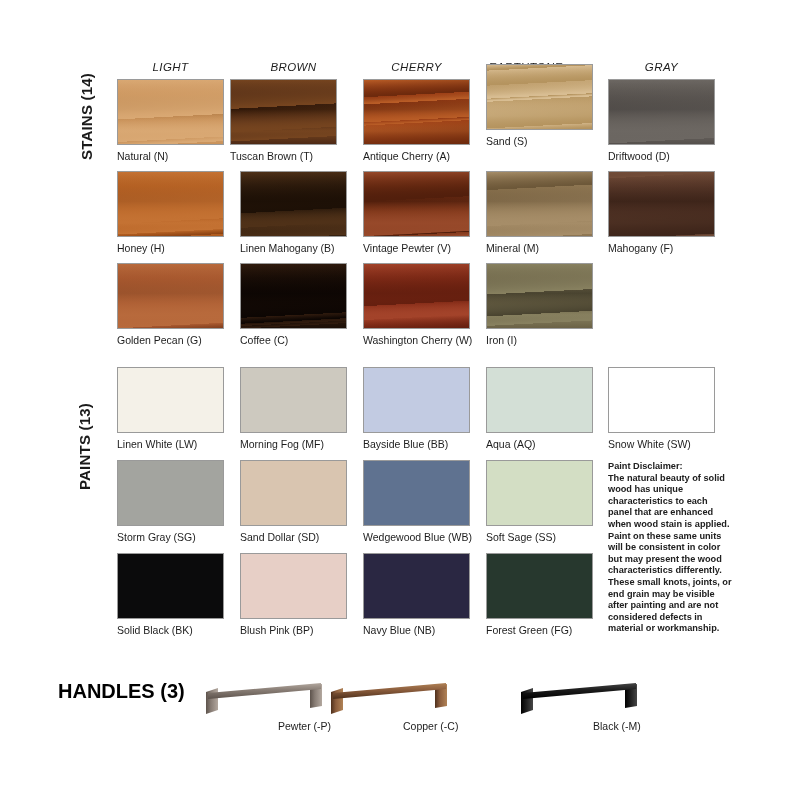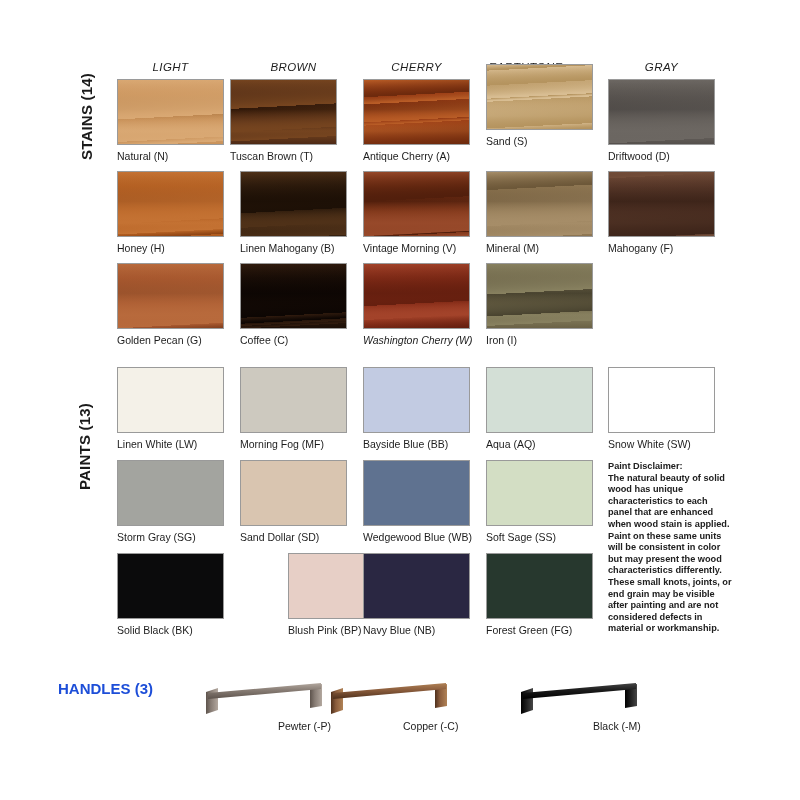--- a/index.html
+++ b/index.html
@@ -70,22 +70,22 @@
     color: #202020;
     font-weight: 600;
   }
   #disclaimer .dtitle { display: block; }
 
   
   #handles-label {
     position: absolute;
     left: 58px; top: 680px;
     font-weight: bold;
-    font-size: 15px;
-    color: #1d4ed8;
+    font-size: 20px;
+    color: #000000;
   }
   .handle-cell { position: absolute; width: 190px; }
   .handle-art { position: relative; width: 160px; height: 48px; }
   .handle-cap {
     position: absolute;
     font-size: 10.5px;
     color: #1d1d1d;
     white-space: nowrap;
   }
 </style>
@@ -144,21 +144,21 @@
       <div class="cell" style="left: 240px; top: 171px;">
         <div class="swatch">
           <div class="grain" style="background: linear-gradient(177deg, transparent 0%, rgb(29, 16, 6) 57.6%, rgb(29, 16, 6) 59.4%, transparent 59.4%, transparent 59.5%, rgb(79, 49, 24) 12.1%, rgb(79, 49, 24) 13.9%, transparent 13.9%, transparent 14%, rgb(79, 49, 24) 5.2%, rgb(79, 49, 24) 6.3%, transparent 6.3%, transparent 6.3%, rgb(79, 49, 24) 78.6%, rgb(79, 49, 24) 80.4%, transparent 80.4%, transparent 80.5%, rgb(79, 49, 24) 74%, rgb(79, 49, 24) 75.5%, transparent 75.5%, transparent 75.6%, rgb(29, 16, 6) 33.1%, rgb(29, 16, 6) 34%, transparent 34%, transparent 34.1%, rgb(79, 49, 24) 97.5%, rgb(79, 49, 24) 98%, transparent 98%, transparent 98.1%, rgb(79, 49, 24) 8.9%, rgb(79, 49, 24) 10.1%, transparent 10.1%, transparent 10.2%, rgb(29, 16, 6) 8.9%, rgb(29, 16, 6) 10.8%, transparent 10.8%, transparent 10.9%, rgb(29, 16, 6) 39.3%, rgb(29, 16, 6) 40.9%, transparent 40.9%, transparent 41%, rgb(29, 16, 6) 41.7%, rgb(29, 16, 6) 42.9%, transparent 42.9%, transparent 43%, rgb(79, 49, 24) 57.7%, rgb(79, 49, 24) 58.9%, transparent 58.9%, transparent 59%, rgb(29, 16, 6) 29%, rgb(29, 16, 6) 29.7%, transparent 29.7%, transparent 29.8%, rgb(29, 16, 6) 97.4%, rgb(29, 16, 6) 97.8%, transparent 97.8%, transparent 97.9%, rgb(79, 49, 24) 4.4%, rgb(79, 49, 24) 5.3%, transparent 5.3%, transparent 5.4%, rgb(29, 16, 6) 91.7%, rgb(29, 16, 6) 93.1%, transparent 93.1%, transparent 93.2%, transparent 100%) 0% 0% / 100% 100%, linear-gradient(rgb(79, 49, 24) 0%, rgb(53, 32, 15) 22%, rgb(29, 16, 6) 46%, rgb(53, 32, 15) 62%, rgb(79, 49, 24) 80%, rgb(53, 32, 15) 100%);"></div>
         </div>
         <div class="cap">Linen Mahogany (B)</div>
       </div>
       <div class="cell" style="left: 363px; top: 171px;">
         <div class="swatch">
           <div class="grain" style="background: linear-gradient(177deg, transparent 0%, rgb(82, 31, 12) 41.2%, rgb(82, 31, 12) 42.7%, transparent 42.7%, transparent 42.8%, rgb(82, 31, 12) 6.7%, rgb(82, 31, 12) 8.6%, transparent 8.6%, transparent 8.7%, rgb(151, 73, 42) 91.4%, rgb(151, 73, 42) 92.1%, transparent 92.1%, transparent 92.2%, rgb(82, 31, 12) 37%, rgb(82, 31, 12) 38.8%, transparent 38.8%, transparent 38.9%, rgb(151, 73, 42) 85.1%, rgb(151, 73, 42) 86.1%, transparent 86.1%, transparent 86.2%, rgb(82, 31, 12) 77.4%, rgb(82, 31, 12) 78.1%, transparent 78.1%, transparent 78.2%, rgb(151, 73, 42) 55.6%, rgb(151, 73, 42) 56.9%, transparent 56.9%, transparent 57%, rgb(151, 73, 42) 61.4%, rgb(151, 73, 42) 61.9%, transparent 61.9%, transparent 62%, rgb(82, 31, 12) 36.3%, rgb(82, 31, 12) 36.8%, transparent 36.8%, transparent 36.9%, rgb(82, 31, 12) 22.2%, rgb(82, 31, 12) 24.2%, transparent 24.2%, transparent 24.3%, rgb(151, 73, 42) 60.6%, rgb(151, 73, 42) 61.4%, transparent 61.4%, transparent 61.5%, rgb(82, 31, 12) 93.2%, rgb(82, 31, 12) 94%, transparent 94%, transparent 94.1%, rgb(82, 31, 12) 61.7%, rgb(82, 31, 12) 62.7%, transparent 62.7%, transparent 62.8%, rgb(82, 31, 12) 7.7%, rgb(82, 31, 12) 8.3%, transparent 8.3%, transparent 8.4%, rgb(82, 31, 12) 73%, rgb(82, 31, 12) 74.8%, transparent 74.8%, transparent 74.9%, rgb(151, 73, 42) 99.1%, rgb(151, 73, 42) 99.5%, transparent 99.5%, transparent 99.6%, transparent 100%) 0% 0% / 100% 100%, linear-gradient(rgb(151, 73, 42) 0%, rgb(123, 51, 22) 22%, rgb(82, 31, 12) 46%, rgb(123, 51, 22) 62%, rgb(151, 73, 42) 80%, rgb(123, 51, 22) 100%);"></div>
         </div>
-        <div class="cap">Vintage Morning (V)</div>
+        <div class="cap">Vintage Pewter (V)</div>
       </div>
       <div class="cell" style="left: 486px; top: 171px;">
         <div class="swatch">
           <div class="grain" style="background: linear-gradient(177deg, transparent 0%, rgb(109, 88, 57) 24.8%, rgb(109, 88, 57) 26%, transparent 26%, transparent 26.1%, rgb(166, 141, 104) 1.3%, rgb(166, 141, 104) 1.7%, transparent 1.7%, transparent 1.8%, rgb(166, 141, 104) 77.6%, rgb(166, 141, 104) 78%, transparent 78%, transparent 78.1%, rgb(166, 141, 104) 95.3%, rgb(166, 141, 104) 97.1%, transparent 97.1%, transparent 97.2%, rgb(109, 88, 57) 96.1%, rgb(109, 88, 57) 96.7%, transparent 96.7%, transparent 96.8%, rgb(109, 88, 57) 21.7%, rgb(109, 88, 57) 22.1%, transparent 22.1%, transparent 22.2%, rgb(109, 88, 57) 13.7%, rgb(109, 88, 57) 14.2%, transparent 14.2%, transparent 14.3%, rgb(109, 88, 57) 13.9%, rgb(109, 88, 57) 15.4%, transparent 15.4%, transparent 15.5%, rgb(166, 141, 104) 63.8%, rgb(166, 141, 104) 64.6%, transparent 64.6%, transparent 64.7%, rgb(166, 141, 104) 5.1%, rgb(166, 141, 104) 5.8%, transparent 5.8%, transparent 5.9%, rgb(109, 88, 57) 79.5%, rgb(109, 88, 57) 81.4%, transparent 81.4%, transparent 81.5%, rgb(166, 141, 104) 28.7%, rgb(166, 141, 104) 30.6%, transparent 30.6%, transparent 30.7%, rgb(109, 88, 57) 94.4%, rgb(109, 88, 57) 95.7%, transparent 95.7%, transparent 95.8%, rgb(166, 141, 104) 18.1%, rgb(166, 141, 104) 18.9%, transparent 18.9%, transparent 19%, rgb(109, 88, 57) 41.6%, rgb(109, 88, 57) 42.6%, transparent 42.6%, transparent 42.7%, rgb(109, 88, 57) 6.5%, rgb(109, 88, 57) 7.5%, transparent 7.5%, transparent 7.6%, transparent 100%) 0% 0% / 100% 100%, linear-gradient(rgb(166, 141, 104) 0%, rgb(140, 116, 80) 22%, rgb(109, 88, 57) 46%, rgb(140, 116, 80) 62%, rgb(166, 141, 104) 80%, rgb(140, 116, 80) 100%);"></div>
         </div>
         <div class="cap">Mineral (M)</div>
       </div>
       <div class="cell" style="left: 608px; top: 171px;">
         <div class="swatch">
           <div class="grain" style="background: linear-gradient(177deg, transparent 0%, rgb(113, 76, 56) 8.4%, rgb(113, 76, 56) 9.2%, transparent 9.2%, transparent 9.3%, rgb(62, 37, 26) 95.9%, rgb(62, 37, 26) 96.4%, transparent 96.4%, transparent 96.5%, rgb(113, 76, 56) 63.8%, rgb(113, 76, 56) 65.5%, transparent 65.5%, transparent 65.6%, rgb(62, 37, 26) 53.7%, rgb(62, 37, 26) 55.6%, transparent 55.6%, transparent 55.7%, rgb(62, 37, 26) 7.2%, rgb(62, 37, 26) 8.9%, transparent 8.9%, transparent 9%, rgb(113, 76, 56) 66%, rgb(113, 76, 56) 67.8%, transparent 67.8%, transparent 67.9%, rgb(62, 37, 26) 71.9%, rgb(62, 37, 26) 73.2%, transparent 73.2%, transparent 73.3%, rgb(113, 76, 56) 66.4%, rgb(113, 76, 56) 67.2%, transparent 67.2%, transparent 67.3%, rgb(62, 37, 26) 91.2%, rgb(62, 37, 26) 92.2%, transparent 92.2%, transparent 92.3%, rgb(113, 76, 56) 88%, rgb(113, 76, 56) 89%, transparent 89%, transparent 89.1%, rgb(113, 76, 56) 98.5%, rgb(113, 76, 56) 100%, transparent 100%, transparent 100.1%, rgb(113, 76, 56) 64.2%, rgb(113, 76, 56) 65.6%, transparent 65.6%, transparent 65.7%, rgb(113, 76, 56) 27%, rgb(113, 76, 56) 28.6%, transparent 28.6%, transparent 28.7%, rgb(113, 76, 56) 28.5%, rgb(113, 76, 56) 29.4%, transparent 29.4%, transparent 29.5%, rgb(113, 76, 56) 10.2%, rgb(113, 76, 56) 12%, transparent 12%, transparent 12.1%, rgb(113, 76, 56) 14%, rgb(113, 76, 56) 15.7%, transparent 15.7%, transparent 15.8%, transparent 100%) 0% 0% / 100% 100%, linear-gradient(rgb(113, 76, 56) 0%, rgb(90, 57, 42) 22%, rgb(62, 37, 26) 46%, rgb(90, 57, 42) 62%, rgb(113, 76, 56) 80%, rgb(90, 57, 42) 100%);"></div>
@@ -170,21 +170,21 @@
           <div class="grain" style="background: linear-gradient(177deg, transparent 0%, rgb(184, 106, 60) 92%, rgb(184, 106, 60) 92.5%, transparent 92.5%, transparent 92.6%, rgb(184, 106, 60) 90.6%, rgb(184, 106, 60) 91.2%, transparent 91.2%, transparent 91.3%, rgb(184, 106, 60) 50%, rgb(184, 106, 60) 51.4%, transparent 51.4%, transparent 51.5%, rgb(184, 106, 60) 12%, rgb(184, 106, 60) 13.9%, transparent 13.9%, transparent 14%, rgb(184, 106, 60) 18.3%, rgb(184, 106, 60) 19.5%, transparent 19.5%, transparent 19.6%, rgb(184, 106, 60) 10.4%, rgb(184, 106, 60) 12%, transparent 12%, transparent 12.1%, rgb(131, 64, 31) 30%, rgb(131, 64, 31) 30.4%, transparent 30.4%, transparent 30.6%, rgb(184, 106, 60) 18.9%, rgb(184, 106, 60) 20.6%, transparent 20.6%, transparent 20.7%, rgb(184, 106, 60) 18.6%, rgb(184, 106, 60) 19.9%, transparent 19.9%, transparent 20%, rgb(184, 106, 60) 70.9%, rgb(184, 106, 60) 72.3%, transparent 72.3%, transparent 72.4%, rgb(184, 106, 60) 17.4%, rgb(184, 106, 60) 18.4%, transparent 18.4%, transparent 18.5%, rgb(131, 64, 31) 99.8%, rgb(131, 64, 31) 100.8%, transparent 100.8%, transparent 100.9%, rgb(184, 106, 60) 59.7%, rgb(184, 106, 60) 61.6%, transparent 61.6%, transparent 61.7%, rgb(184, 106, 60) 38.8%, rgb(184, 106, 60) 39.9%, transparent 39.9%, transparent 40%, rgb(184, 106, 60) 78.8%, rgb(184, 106, 60) 79.8%, transparent 79.8%, transparent 79.9%, rgb(131, 64, 31) 21.4%, rgb(131, 64, 31) 22.1%, transparent 22.1%, transparent 22.2%, transparent 100%) 0% 0% / 100% 100%, linear-gradient(rgb(184, 106, 60) 0%, rgb(162, 82, 42) 22%, rgb(131, 64, 31) 46%, rgb(162, 82, 42) 62%, rgb(184, 106, 60) 80%, rgb(162, 82, 42) 100%);"></div>
         </div>
         <div class="cap">Golden Pecan (G)</div>
       </div>
       <div class="cell" style="left: 240px; top: 263px;">
         <div class="swatch">
           <div class="grain" style="background: linear-gradient(177deg, transparent 0%, rgb(13, 6, 3) 75.6%, rgb(13, 6, 3) 77.4%, transparent 77.4%, transparent 77.5%, rgb(13, 6, 3) 85.2%, rgb(13, 6, 3) 85.9%, transparent 85.9%, transparent 86%, rgb(48, 27, 14) 36.2%, rgb(48, 27, 14) 37.3%, transparent 37.3%, transparent 37.4%, rgb(13, 6, 3) 70.4%, rgb(13, 6, 3) 72.3%, transparent 72.3%, transparent 72.4%, rgb(13, 6, 3) 29.3%, rgb(13, 6, 3) 30%, transparent 30%, transparent 30.1%, rgb(48, 27, 14) 54.7%, rgb(48, 27, 14) 56%, transparent 56%, transparent 56.1%, rgb(48, 27, 14) 88.1%, rgb(48, 27, 14) 89.3%, transparent 89.3%, transparent 89.4%, rgb(13, 6, 3) 71.4%, rgb(13, 6, 3) 72.5%, transparent 72.5%, transparent 72.6%, rgb(13, 6, 3) 46%, rgb(13, 6, 3) 47.5%, transparent 47.5%, transparent 47.6%, rgb(48, 27, 14) 53.8%, rgb(48, 27, 14) 55.5%, transparent 55.5%, transparent 55.6%, rgb(13, 6, 3) 36.3%, rgb(13, 6, 3) 36.9%, transparent 36.9%, transparent 37%, rgb(13, 6, 3) 35.3%, rgb(13, 6, 3) 35.8%, transparent 35.8%, transparent 35.9%, rgb(48, 27, 14) 92.4%, rgb(48, 27, 14) 92.9%, transparent 92.9%, transparent 93%, rgb(13, 6, 3) 49.2%, rgb(13, 6, 3) 50.5%, transparent 50.5%, transparent 50.6%, rgb(13, 6, 3) 47.5%, rgb(13, 6, 3) 49.4%, transparent 49.4%, transparent 49.5%, rgb(48, 27, 14) 28.8%, rgb(48, 27, 14) 30.1%, transparent 30.1%, transparent 30.2%, transparent 100%) 0% 0% / 100% 100%, linear-gradient(rgb(48, 27, 14) 0%, rgb(28, 15, 7) 22%, rgb(13, 6, 3) 46%, rgb(28, 15, 7) 62%, rgb(48, 27, 14) 80%, rgb(28, 15, 7) 100%);"></div>
         </div>
         <div class="cap">Coffee (C)</div>
       </div>
-      <div class="cell" style="left: 363px; top: 263px; font-style: italic;">
+      <div class="cell" style="left: 363px; top: 263px;">
         <div class="swatch">
           <div class="grain" style="background: linear-gradient(177deg, transparent 0%, rgb(102, 31, 15) 59.2%, rgb(102, 31, 15) 60.7%, transparent 60.7%, transparent 60.8%, rgb(163, 67, 42) 79.8%, rgb(163, 67, 42) 80.6%, transparent 80.6%, transparent 80.7%, rgb(163, 67, 42) 22.5%, rgb(163, 67, 42) 23.3%, transparent 23.3%, transparent 23.4%, rgb(102, 31, 15) 28.8%, rgb(102, 31, 15) 30.8%, transparent 30.8%, transparent 30.9%, rgb(102, 31, 15) 40.4%, rgb(102, 31, 15) 42.2%, transparent 42.2%, transparent 42.3%, rgb(102, 31, 15) 99%, rgb(102, 31, 15) 100.1%, transparent 100.1%, transparent 100.2%, rgb(163, 67, 42) 46.3%, rgb(163, 67, 42) 46.7%, transparent 46.7%, transparent 46.8%, rgb(163, 67, 42) 23.9%, rgb(163, 67, 42) 24.3%, transparent 24.3%, transparent 24.4%, rgb(102, 31, 15) 73.4%, rgb(102, 31, 15) 75.2%, transparent 75.2%, transparent 75.3%, rgb(163, 67, 42) 36.7%, rgb(163, 67, 42) 37.1%, transparent 37.1%, transparent 37.2%, rgb(163, 67, 42) 55.2%, rgb(163, 67, 42) 57%, transparent 57%, transparent 57.1%, rgb(163, 67, 42) 70.8%, rgb(163, 67, 42) 72.5%, transparent 72.5%, transparent 72.6%, rgb(102, 31, 15) 25%, rgb(102, 31, 15) 25.8%, transparent 25.8%, transparent 25.9%, rgb(102, 31, 15) 59.6%, rgb(102, 31, 15) 61.1%, transparent 61.1%, transparent 61.2%, rgb(102, 31, 15) 16.1%, rgb(102, 31, 15) 17.2%, transparent 17.2%, transparent 17.3%, rgb(102, 31, 15) 36.3%, rgb(102, 31, 15) 38.3%, transparent 38.3%, transparent 38.4%, transparent 100%) 0% 0% / 100% 100%, linear-gradient(rgb(163, 67, 42) 0%, rgb(138, 47, 26) 22%, rgb(102, 31, 15) 46%, rgb(138, 47, 26) 62%, rgb(163, 67, 42) 80%, rgb(138, 47, 26) 100%);"></div>
         </div>
         <div class="cap">Washington Cherry (W)</div>
       </div>
       <div class="cell" style="left: 486px; top: 263px;">
         <div class="swatch">
           <div class="grain" style="background: linear-gradient(177deg, transparent 0%, rgb(135, 128, 95) 42.8%, rgb(135, 128, 95) 43.9%, transparent 43.9%, transparent 44%, rgb(74, 68, 48) 74.4%, rgb(74, 68, 48) 75.3%, transparent 75.3%, transparent 75.4%, rgb(135, 128, 95) 8.7%, rgb(135, 128, 95) 9.1%, transparent 9.1%, transparent 9.2%, rgb(135, 128, 95) 87.1%, rgb(135, 128, 95) 89.1%, transparent 89.1%, transparent 89.2%, rgb(135, 128, 95) 51.4%, rgb(135, 128, 95) 52.8%, transparent 52.8%, transparent 52.9%, rgb(74, 68, 48) 43.3%, rgb(74, 68, 48) 44.2%, transparent 44.2%, transparent 44.3%, rgb(135, 128, 95) 4.4%, rgb(135, 128, 95) 5.6%, transparent 5.6%, transparent 5.7%, rgb(135, 128, 95) 76.4%, rgb(135, 128, 95) 77.8%, transparent 77.8%, transparent 77.8%, rgb(135, 128, 95) 0.9%, rgb(135, 128, 95) 1.4%, transparent 1.4%, transparent 1.5%, rgb(135, 128, 95) 19.6%, rgb(135, 128, 95) 20.4%, transparent 20.4%, transparent 20.5%, rgb(74, 68, 48) 74.2%, rgb(74, 68, 48) 75.5%, transparent 75.5%, transparent 75.6%, rgb(74, 68, 48) 6.3%, rgb(74, 68, 48) 7.5%, transparent 7.5%, transparent 7.6%, rgb(74, 68, 48) 57.7%, rgb(74, 68, 48) 58.8%, transparent 58.8%, transparent 58.9%, rgb(74, 68, 48) 69.9%, rgb(74, 68, 48) 71.5%, transparent 71.5%, transparent 71.6%, rgb(135, 128, 95) 84.7%, rgb(135, 128, 95) 86.6%, transparent 86.6%, transparent 86.7%, rgb(135, 128, 95) 43.7%, rgb(135, 128, 95) 44.7%, transparent 44.7%, transparent 44.8%, transparent 100%) 0% 0% / 100% 100%, linear-gradient(rgb(135, 128, 95) 0%, rgb(107, 98, 70) 22%, rgb(74, 68, 48) 46%, rgb(107, 98, 70) 62%, rgb(135, 128, 95) 80%, rgb(107, 98, 70) 100%);"></div>
         </div>
         <div class="cap">Iron (I)</div>
@@ -244,21 +244,21 @@
           <div class="grain" style="background: rgb(211, 222, 196);"></div>
         </div>
         <div class="cap">Soft Sage (SS)</div>
       </div>
       <div class="cell" style="left: 117px; top: 553px;">
         <div class="swatch">
           <div class="grain" style="background: rgb(11, 11, 12);"></div>
         </div>
         <div class="cap">Solid Black (BK)</div>
       </div>
-      <div class="cell" style="left: 240px; top: 553px; margin-left: 48px;">
+      <div class="cell" style="left: 240px; top: 553px;">
         <div class="swatch">
           <div class="grain" style="background: rgb(231, 207, 198);"></div>
         </div>
         <div class="cap">Blush Pink (BP)</div>
       </div>
       <div class="cell" style="left: 363px; top: 553px;">
         <div class="swatch">
           <div class="grain" style="background: rgb(42, 39, 66);"></div>
         </div>
         <div class="cap">Navy Blue (NB)</div>

